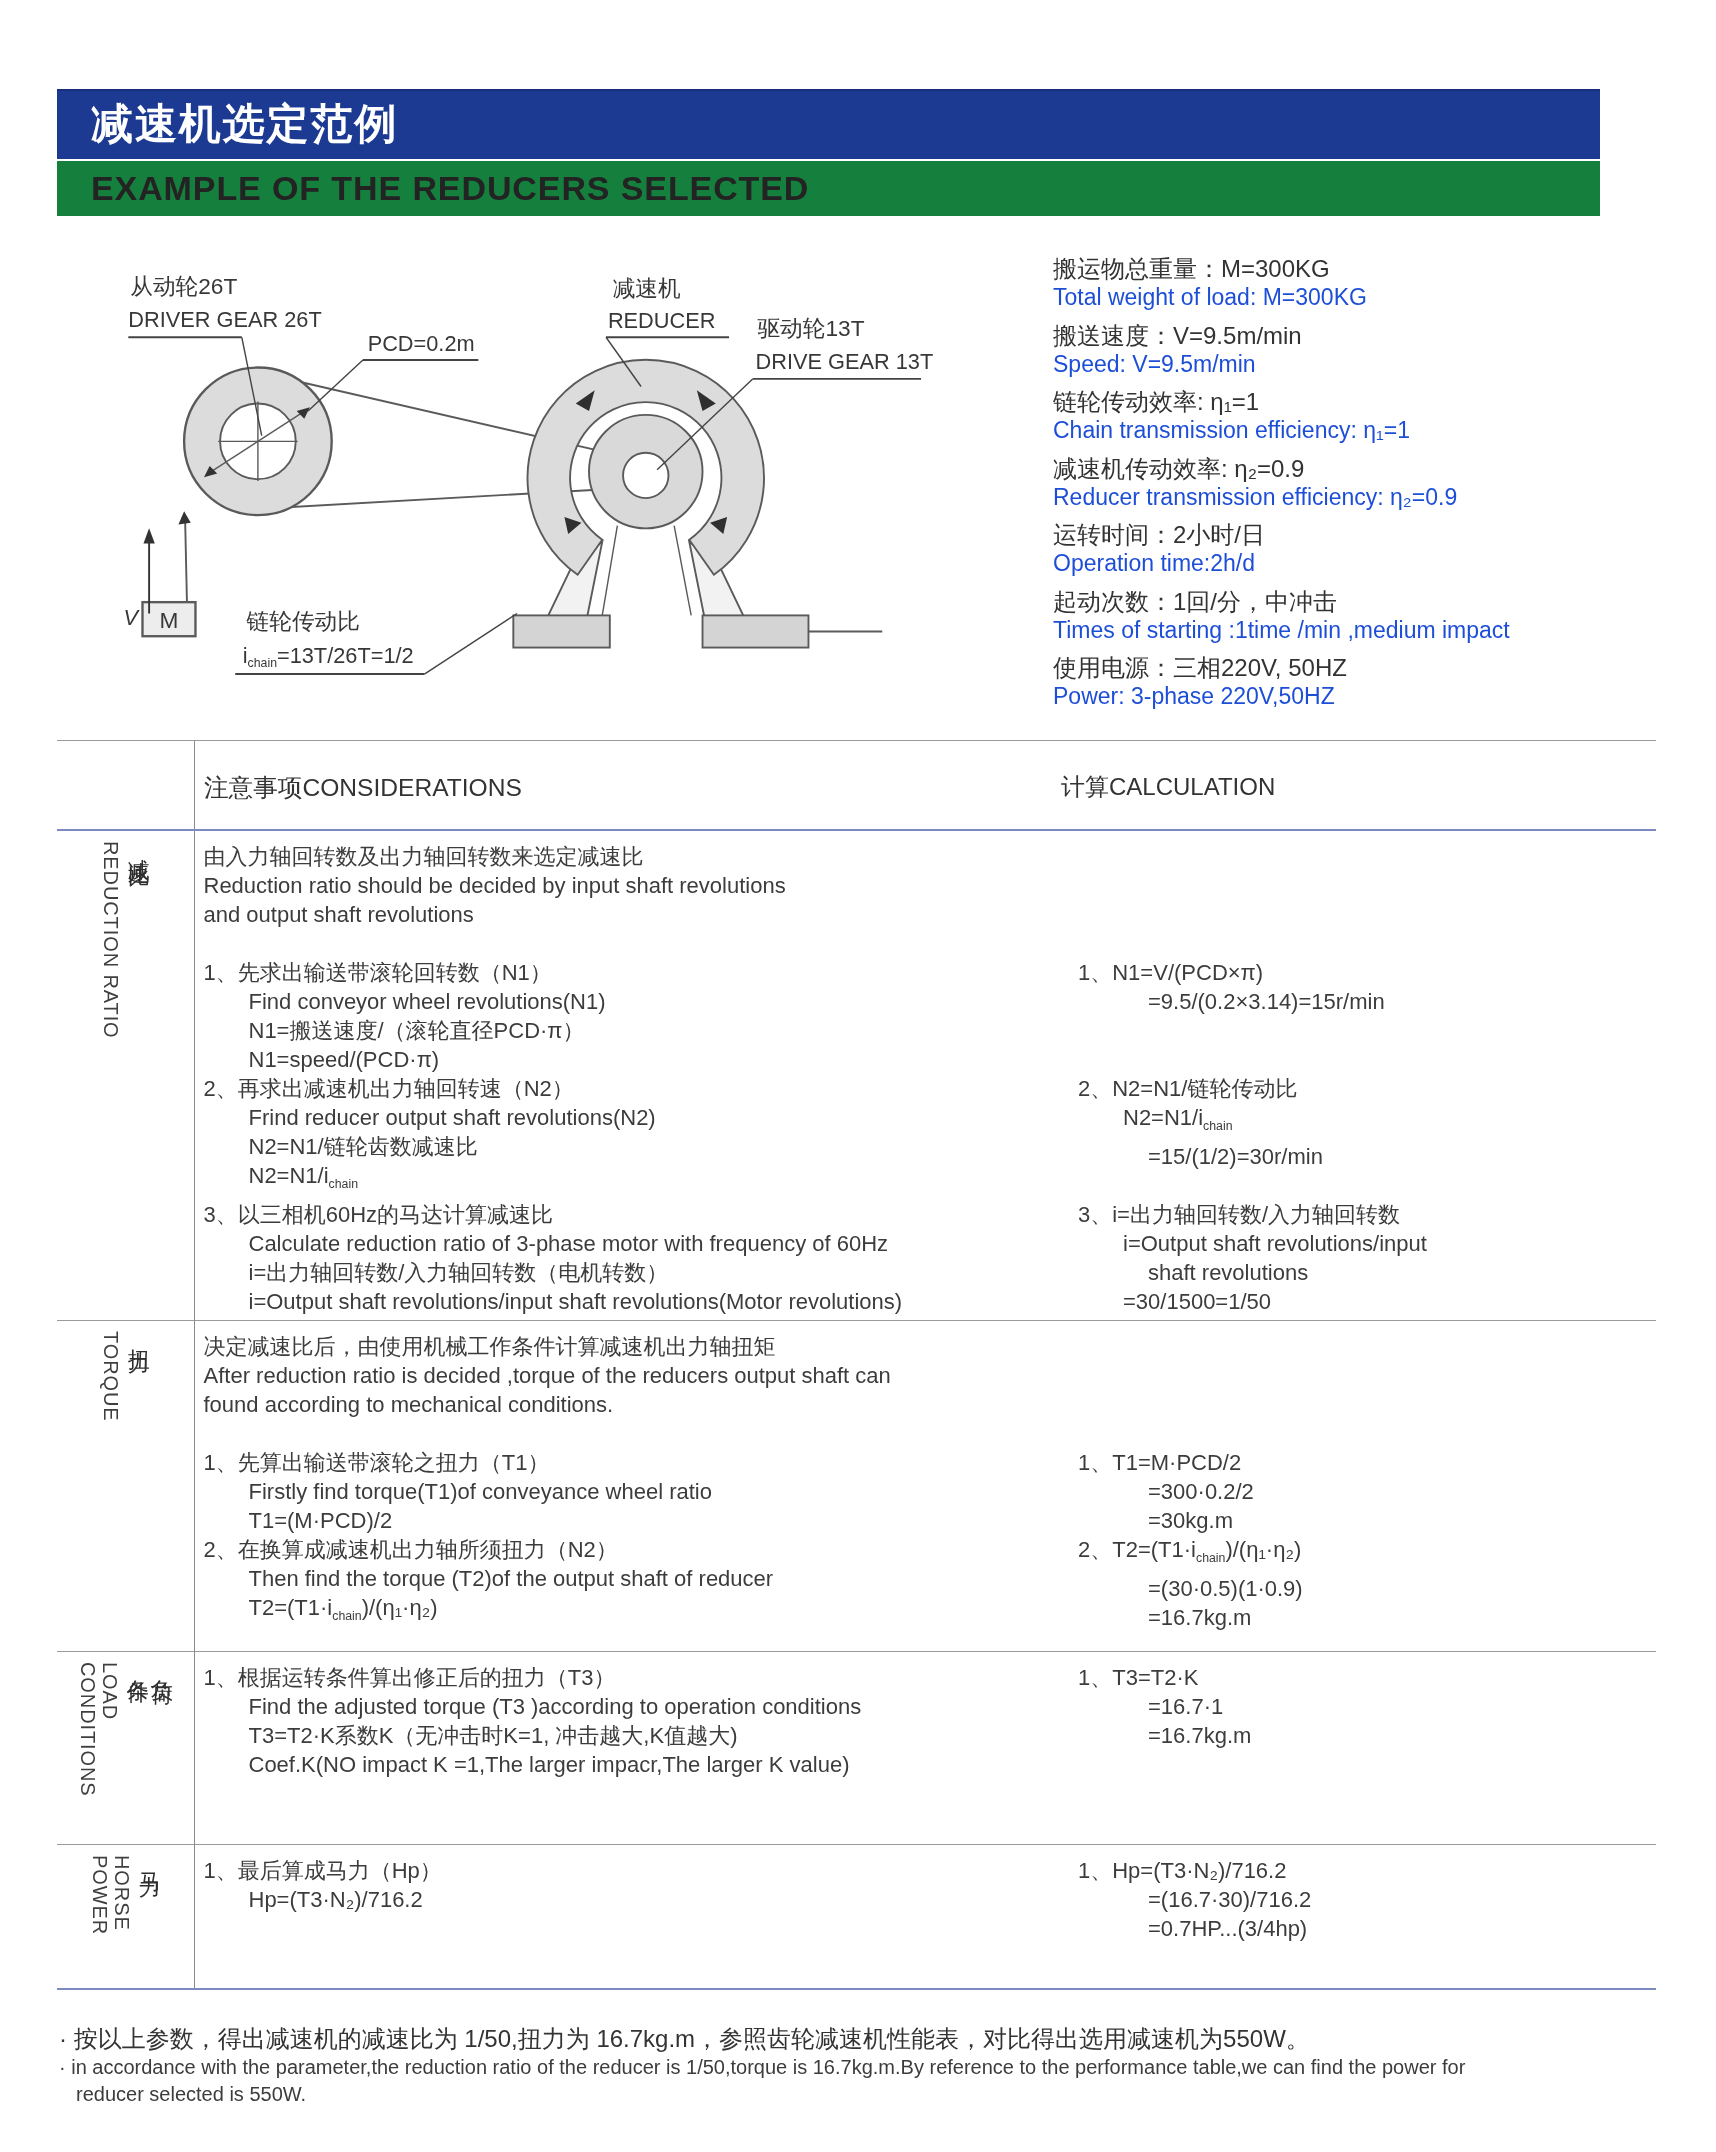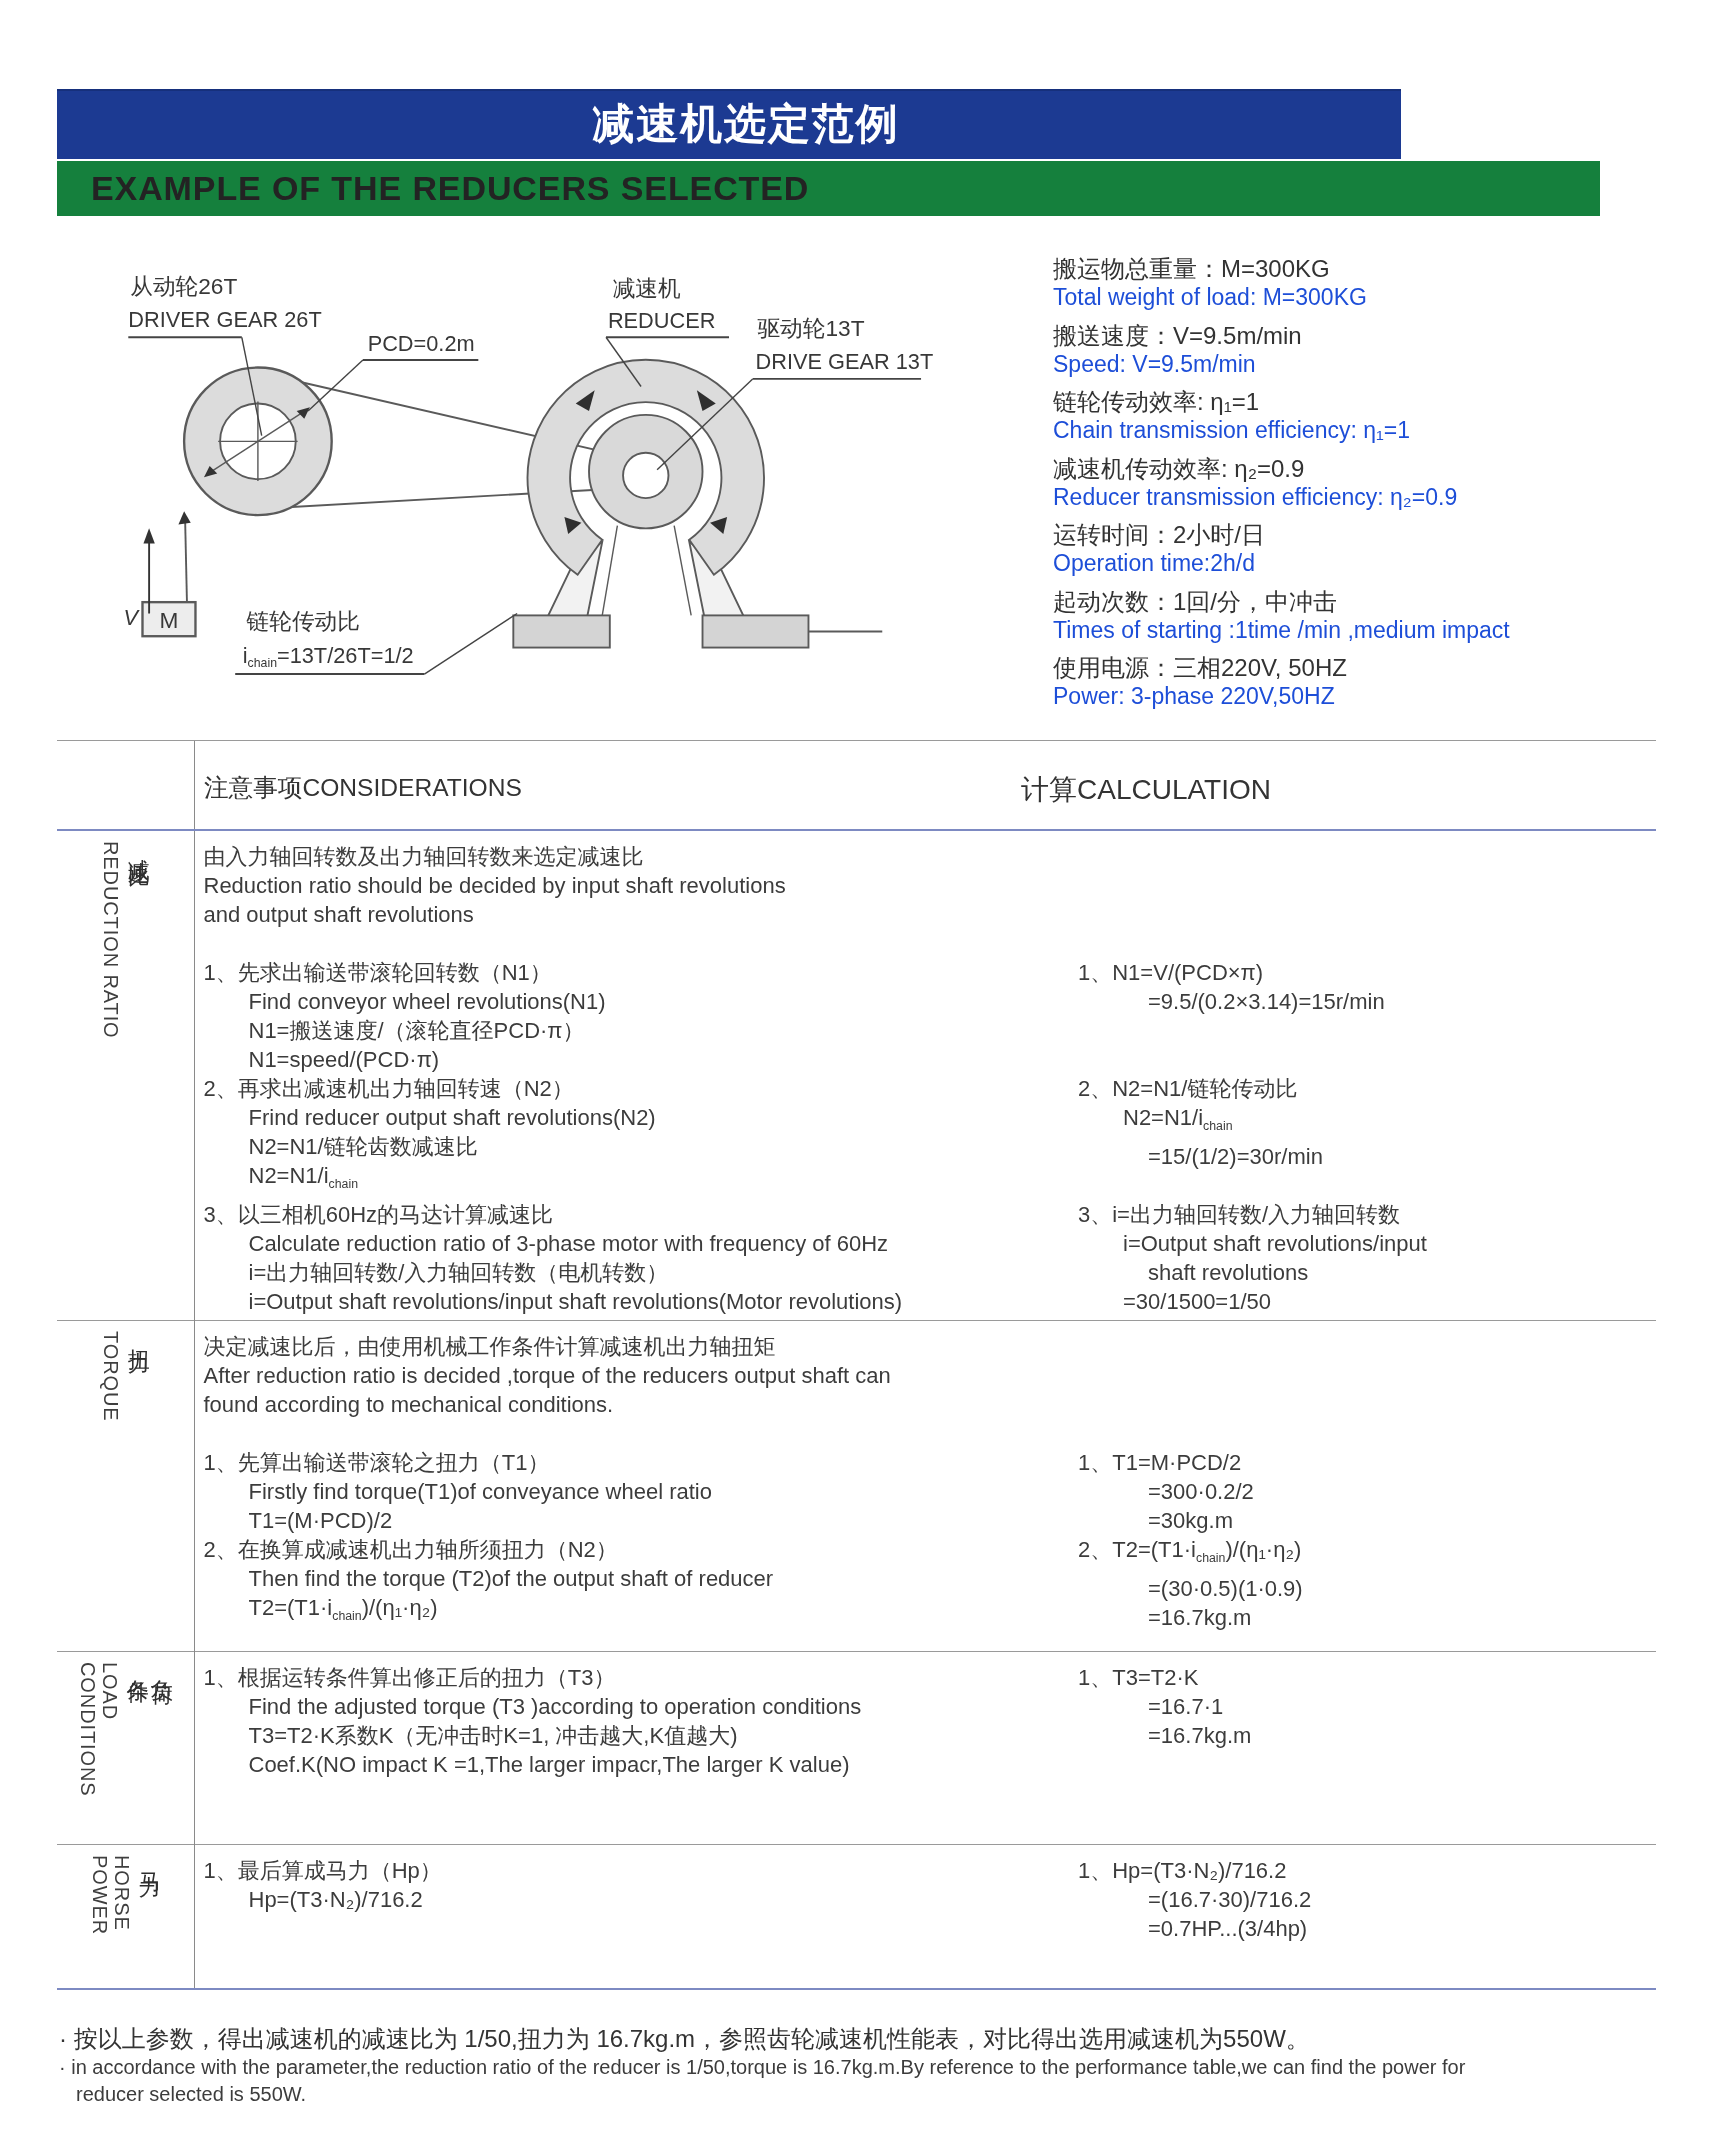--- a/index.html
+++ b/index.html
@@ -1,21 +1,21 @@
 <!DOCTYPE html>
 <html style="font-size:15px"><head>
 <meta charset="utf-8">
 <style>
   html,body{margin:0;padding:0;background:#ffffff;}
   #page{position:relative;width:1717px;height:2153px;background:#ffffff;overflow:hidden;
         font-family:"Liberation Sans","DejaVu Sans",sans-serif;color:#3c3c3c;}
 
   
-  .title-bar{position:absolute;left:57px;top:89px;width:1344px;height:68px;background:#1c3a92;
-             border-top:2.8px solid #16307c;text-align:center;}
+  .title-bar{position:absolute;left:57px;top:89px;width:1543px;height:68px;background:#1c3a92;
+             border-top:2.8px solid #16307c;}
   .title-bar .t{padding-left:34px;line-height:66px;font-size:42px;font-weight:bold;color:#ffffff;letter-spacing:1.9px;}
   .subtitle-bar{position:absolute;left:57px;top:161px;width:1543px;height:55px;background:#15803d;}
   .subtitle-bar .t{padding-left:34px;line-height:55px;font-size:34px;font-weight:600;color:#232323;letter-spacing:0.9px;}
 
   
   #diagram{position:absolute;left:76px;top:237px;width:956px;height:473px;}
   .svg-label-cn{font-size:24px;fill:#383838;}
   .svg-label-en{font-size:23px;fill:#383838;}
   .svg-sub{font-size:13px;}
 
@@ -24,21 +24,21 @@
   .spec-pair{margin-bottom:8.5px;}
   .spec-cn{font-size:24px;line-height:29px;color:#333;}
   .spec-en{font-size:23px;line-height:29px;color:#1d4ed8;}
 
   
   .doc-table{position:absolute;left:57px;top:740px;width:1599px;
              border-top:1.9px solid #9a9a9a;border-bottom:2.8px solid #7d8ac2;}
   .vline{position:absolute;left:137px;top:0;bottom:0;width:0.9px;background:#8a8a8a;}
   .thead{position:relative;height:88px;border-bottom:2.8px solid #7d8ac2;}
   .thead .h1{position:absolute;left:147px;top:30px;font-size:24.6px;color:#333;}
-  .thead .h2{position:absolute;left:964px;top:30px;font-size:28px;color:#333;}
+  .thead .h2{position:absolute;left:1004px;top:30px;font-size:24px;color:#333;}
   .section{display:flex;border-bottom:1.9px solid #9a9a9a;}
   .section:last-child{border-bottom:none;}
   .sec-reduction-ratio{height:489px;}
   .sec-torque{height:330px;}
   .sec-load-conditions{height:192px;}
   .sec-horse-power{height:143px;}
   .label-cell{width:137px;box-sizing:border-box;display:flex;justify-content:center;
               align-items:flex-start;padding-top:9.5px;gap:4.7px;}
   .lab-en{writing-mode:vertical-rl;white-space:pre-line;font-size:20px;line-height:22px;
           letter-spacing:0.9px;color:#3f3f3f;}

